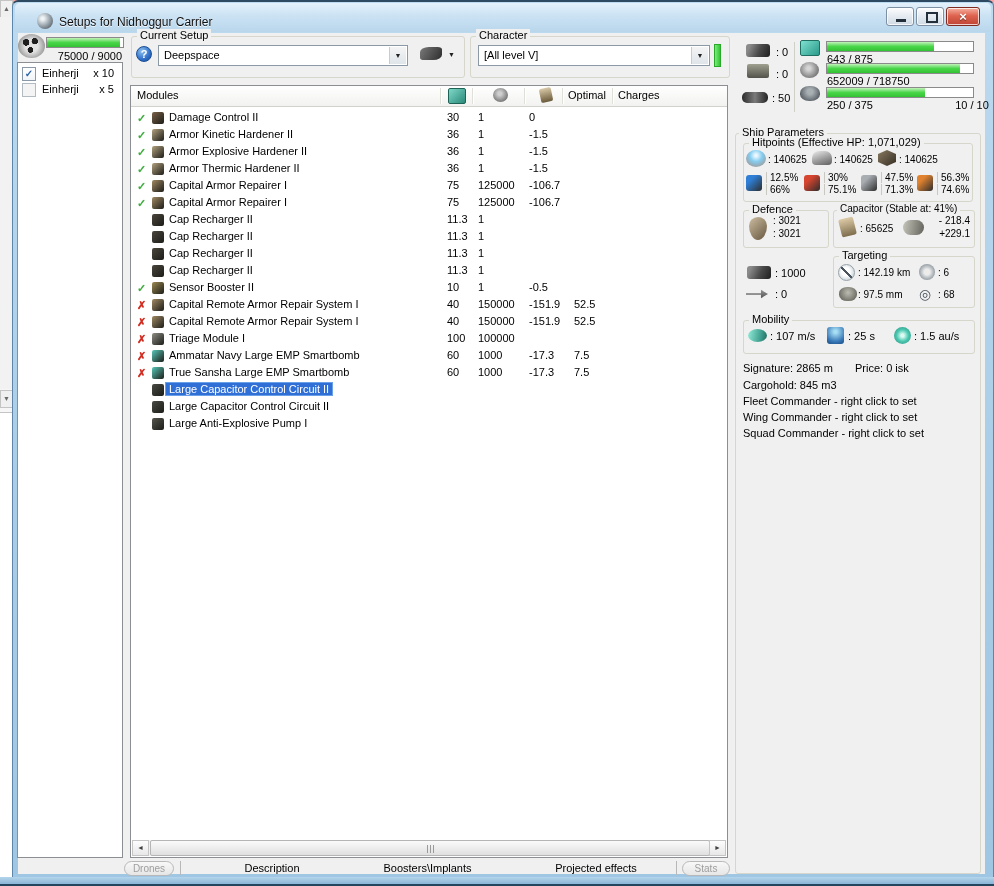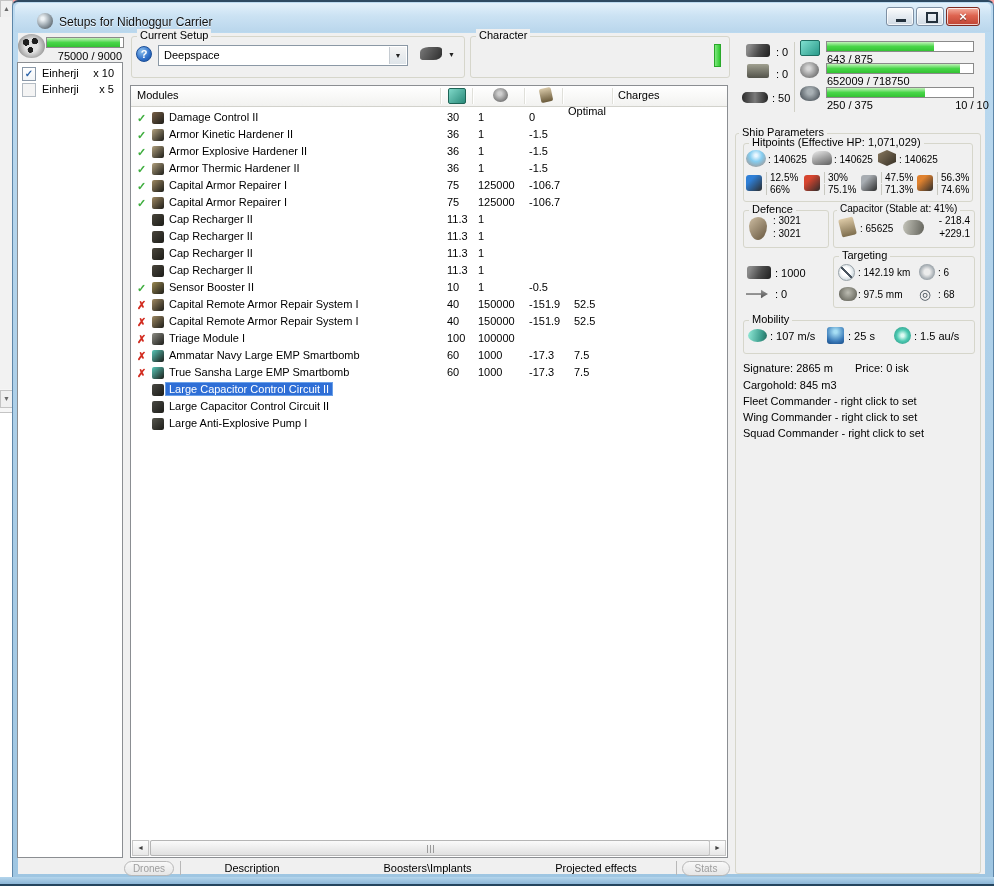--- a/index.html
+++ b/index.html
@@ -185,34 +185,38 @@
   <div class="combo" style="left:158px;top:45px;width:250px;">
     <span class="ctxt">Deepspace</span>
     <span class="cdd">▼</span>
   </div>
   <div class="ic-ship" style="left:420px;top:47px;"></div>
   <span class="ddarrow" style="left:448px;top:51px;">▼</span>
 
   <div class="gbox" style="left:470px;top:36px;width:258px;height:40px;">
     <span class="glabel" style="left:5px;">Character</span>
   </div>
+  <div class="combo" style="left:478px;top:45px;width:232px;">
+    <span class="ctxt">[All level V]</span>
+    <span class="cdd">▼</span>
+  </div>
   <div class="greenbar" style="left:714px;top:44px;height:23px;"></div>
 
   <div class="modlist">
     <div class="modhead">
       <span class="htxt" style="left:6px;">Modules</span>
       <span class="hsep" style="left:309px;"></span>
         <span class="hsep" style="left:341px;"></span>
       <span class="hsep" style="left:393px;"></span>
         <span class="hsep" style="left:431px;"></span>
       <span class="hsep" style="left:481px;"></span>
       <span class="hic cpu"></span>
       <span class="hic pg"></span>
       <span class="hic cap"></span>
-      <span class="htxt" style="left:437px;margin-top:16px;">Optimal</span>
+      <span class="htxt" style="left:437px;">Optimal</span>
       <span class="htxt" style="left:487px;">Charges</span>
     </div>
     <div class="mrows">
         <div class="mrow">
           <span class="mst on">✓</span>
           <span class="mic" style="background:linear-gradient(135deg,#7a6148,#1c1c18)"></span>
           <span class="mname">Damage Control II</span>
           <span class="mc cpu">30</span>
           <span class="mc pg">1</span>
           <span class="mc cap">0</span>
@@ -385,21 +389,21 @@
       <span class="sbtn" style="left:0;">◄</span>
       <div class="sthumb">
           <span class="sgrip"></span>
         </div>
       <span class="sbtn" style="right:0;">►</span>
     </div>
   </div>
 
   <div class="tabbtn" style="left:124px;width:50px;">Drones</div>
   <div class="tsep" style="left:180px;"></div>
-  <div class="tablbl" style="left:172px;width:160px;">Description</div>
+  <div class="tablbl" style="left:192px;width:160px;">Description</div>
   <div class="tablbl" style="left:345px;width:165px;">Boosters\Implants</div>
   <div class="tablbl" style="left:512px;width:168px;">Projected effects</div>
   <div class="tsep" style="left:676px;"></div>
   <div class="tabbtn" style="left:682px;width:48px;">Stats</div>
 
   <div class="ic ic-turret" style="left:746px;top:44px;"></div>
   <span class="txt" style="left:776px;top:46px;">: 0</span>
   <div class="ic ic-launcher" style="left:747px;top:64px;"></div>
   <span class="txt" style="left:776px;top:68px;">: 0</span>
   <div class="ic ic-calib" style="left:742px;top:92px;"></div>

